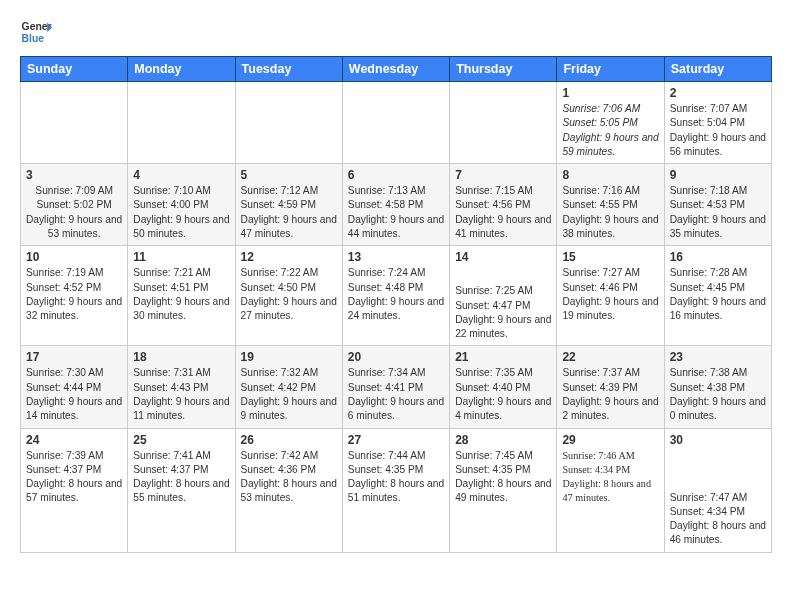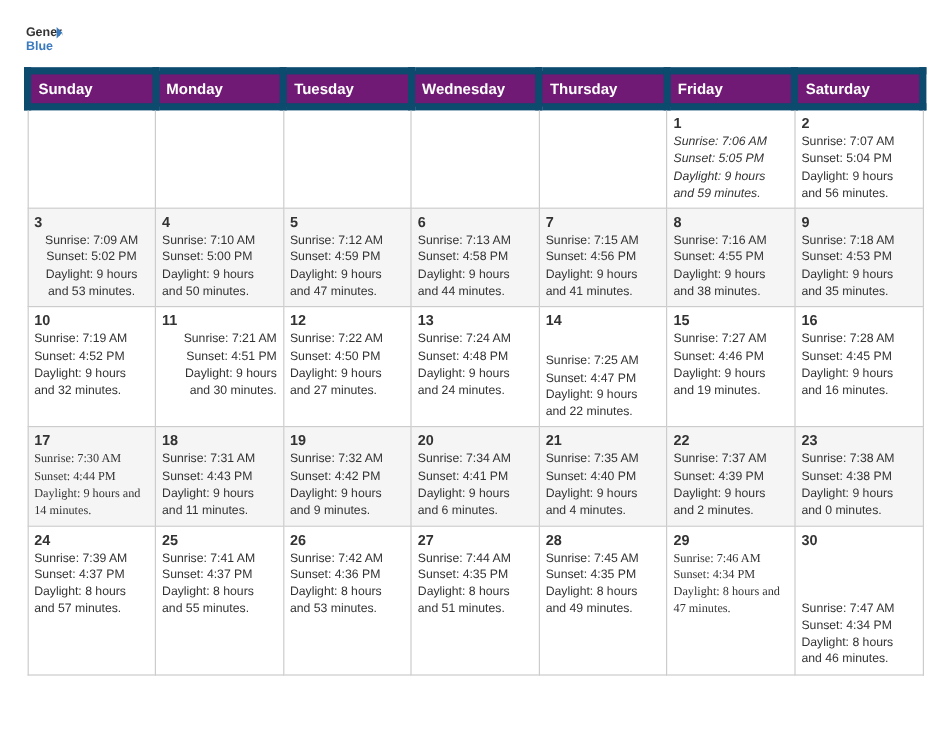--- a/index.html
+++ b/index.html
@@ -37,26 +37,26 @@
       font-size: 15px;
       color: #333;
       font-weight: normal;
     }
     .calendar {
       width: 100%;
       border-collapse: collapse;
       margin-top: 8px;
     }
     .calendar th {
-      background: #701a75;
+      background: #3b82f6;
       color: #fff;
       text-align: left;
       padding: 5px 6px;
       font-size: 12.5px;
-      border: 6px solid #0c4a6e;
+      border: 1px solid #0c4a6e;
       margin-top: 28px;
     }
     .calendar td {
       vertical-align: top;
       padding: 4px 5px;
       font-size: 10.5px;
       color: #333;
       border: 1px solid #ccc;
       width: 14.28%;
       min-height: 80px;
@@ -135,21 +135,21 @@
       <tr class="row-even">
         <td>
           <span class="day-num">3</span>
           <div class="cell-text" style="white-space: pre-line; text-align: center;">Sunrise: 7:09 AM
 Sunset: 5:02 PM
 Daylight: 9 hours and 53 minutes.</div>
         </td>
         <td>
           <span class="day-num">4</span>
           <div class="cell-text" style="white-space: pre-line;">Sunrise: 7:10 AM
-Sunset: 5:00 PM
+Sunset: 4:00 PM
 Daylight: 9 hours and 50 minutes.</div>
         </td>
         <td>
           <span class="day-num">5</span>
           <div class="cell-text" style="white-space: pre-line;">Sunrise: 7:12 AM
 Sunset: 4:59 PM
 Daylight: 9 hours and 47 minutes.</div>
         </td>
         <td>
           <span class="day-num">6</span>
@@ -178,21 +178,21 @@
       </tr>
       <tr>
         <td>
           <span class="day-num">10</span>
           <div class="cell-text" style="white-space: pre-line;">Sunrise: 7:19 AM
 Sunset: 4:52 PM
 Daylight: 9 hours and 32 minutes.</div>
         </td>
         <td>
           <span class="day-num">11</span>
-          <div class="cell-text" style="white-space: pre-line; text-align: right;">Sunrise: 7:21 AM
+          <div class="cell-text" style="white-space: pre-line;">Sunrise: 7:21 AM
 Sunset: 4:51 PM
 Daylight: 9 hours and 30 minutes.</div>
         </td>
         <td>
           <span class="day-num">12</span>
           <div class="cell-text" style="white-space: pre-line;">Sunrise: 7:22 AM
 Sunset: 4:50 PM
 Daylight: 9 hours and 27 minutes.</div>
         </td>
         <td>
@@ -216,21 +216,21 @@
         <td>
           <span class="day-num">16</span>
           <div class="cell-text" style="white-space: pre-line;">Sunrise: 7:28 AM
 Sunset: 4:45 PM
 Daylight: 9 hours and 16 minutes.</div>
         </td>
       </tr>
       <tr class="row-even">
         <td>
           <span class="day-num">17</span>
-          <div class="cell-text" style="white-space: pre-line; font-family: Liberation Serif, serif;">Sunrise: 7:30 AM
+          <div class="cell-text" style="white-space: pre-line;">Sunrise: 7:30 AM
 Sunset: 4:44 PM
 Daylight: 9 hours and 14 minutes.</div>
         </td>
         <td>
           <span class="day-num">18</span>
           <div class="cell-text" style="white-space: pre-line;">Sunrise: 7:31 AM
 Sunset: 4:43 PM
 Daylight: 9 hours and 11 minutes.</div>
         </td>
         <td>

